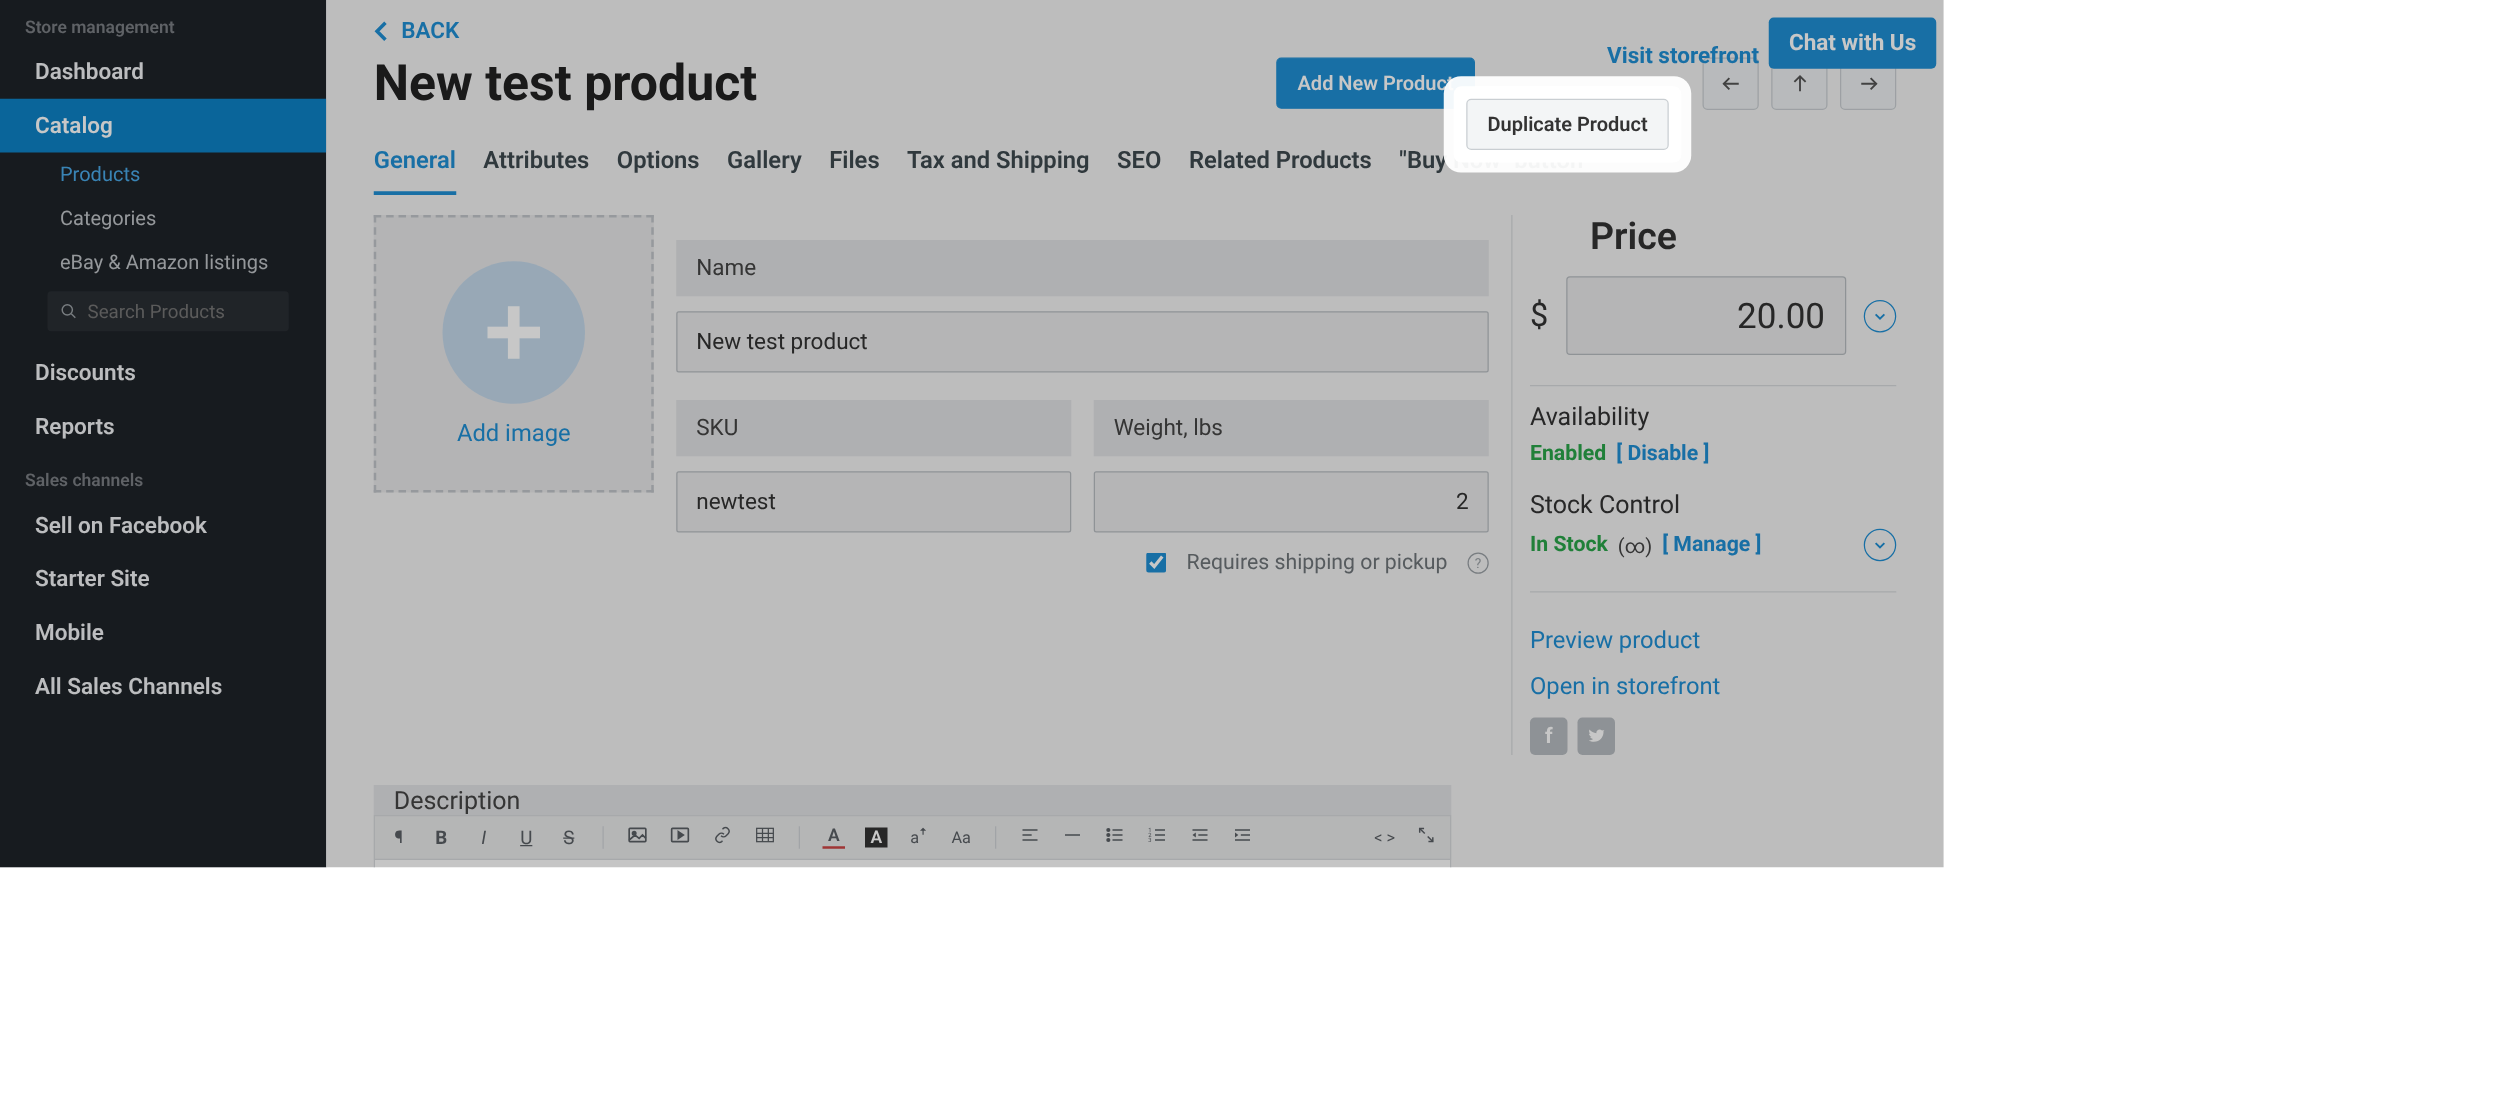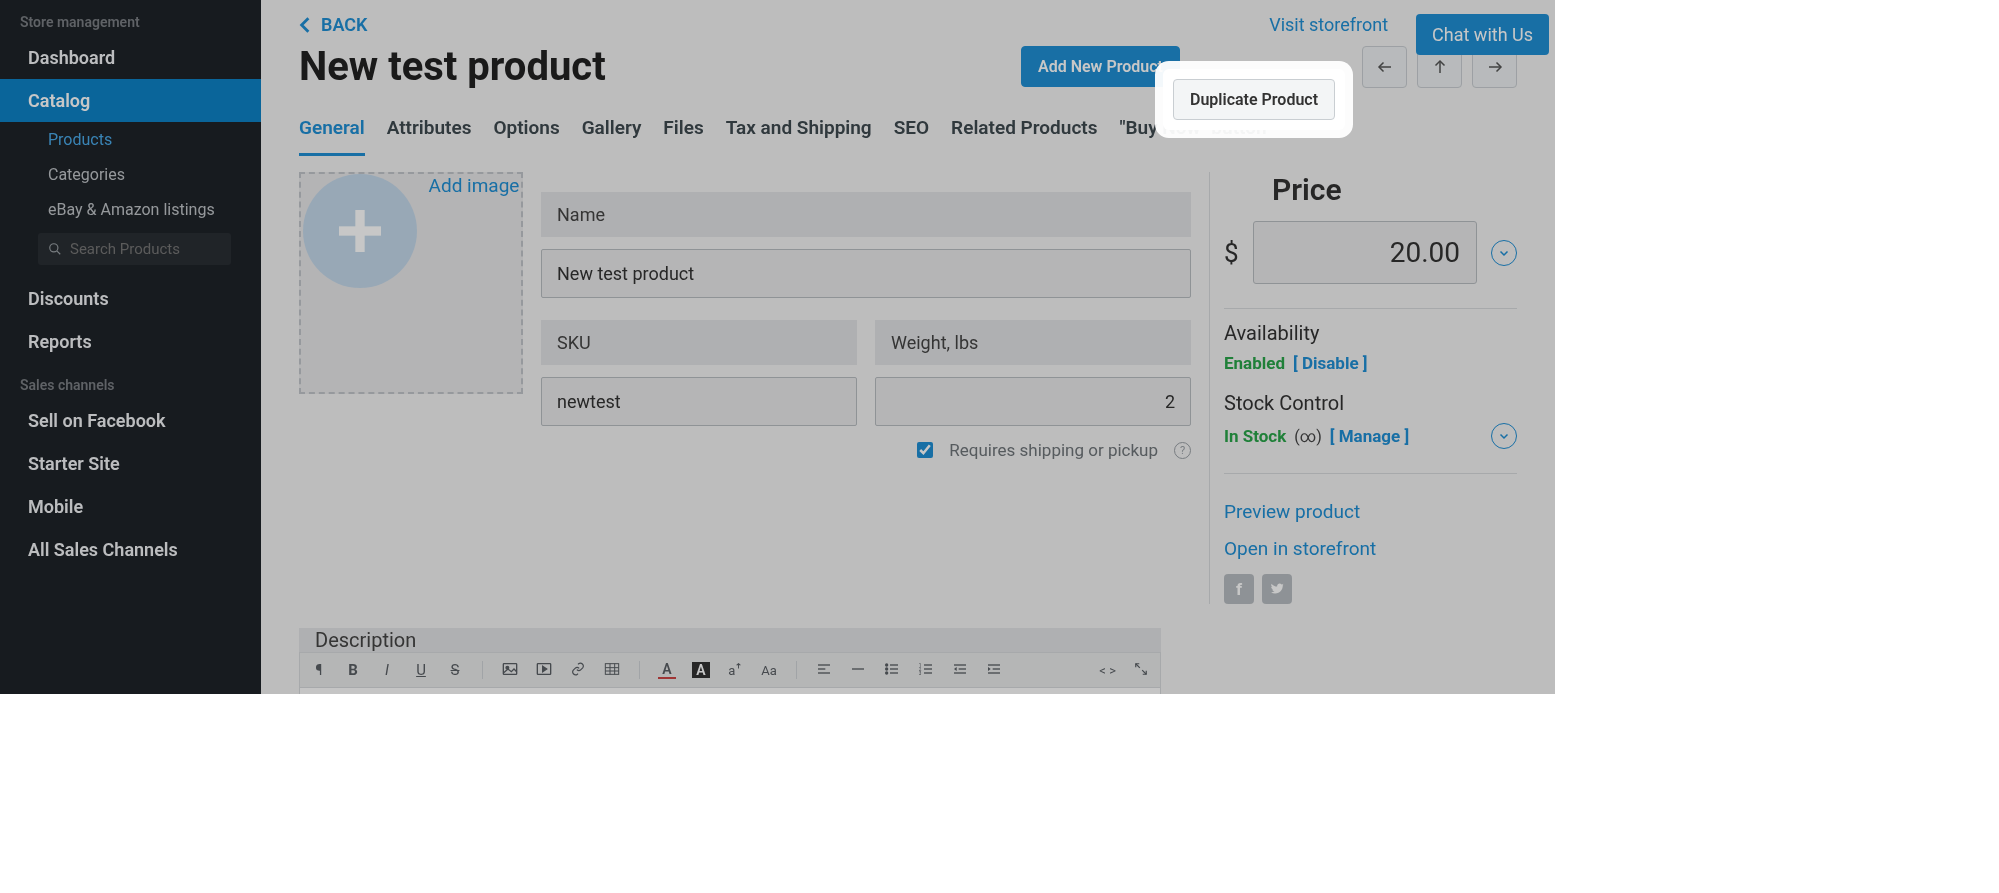--- a/index.html
+++ b/index.html
@@ -21,21 +21,21 @@
 .btn { font-size: 16px; border-radius: 4px; padding: 10px 16px; font-weight: 600; cursor: pointer; border: 1px solid transparent; display: inline-flex; align-items: center; justify-content: center; }
 .btn-primary { background: #1f8fd4; color: #fff; border-color: #1f8fd4; }
 .btn-secondary { background: #eceff1; color: #333; border: 1px solid #c9ced2; }
 .btn-icon { width: 45px; height: 42px; padding: 0; font-size: 18px; color: #555; }
 .head-actions { display: flex; gap: 10px; align-items: center; }
 .tabs { display: flex; gap: 22px; margin-top: 18px; font-size: 19px; font-weight: 600; color: #3e494f; }
 .tab { padding: 8px 0 14px 0; cursor: pointer; border-bottom: 3px solid transparent; }
 .tab.active { color: #1f8fd4; border-bottom-color: #1f8fd4; }
 .body-grid { display: flex; gap: 18px; margin-top: 16px; }
 .col-image { width: 224px; }
-.image-uploader { width: 224px; height: 222px; border: 2px dashed #c1c5c9; background: #e7e7e8; display: flex; flex-direction: row; justify-content: center; gap: 12px; cursor: pointer; }
+.image-uploader { width: 224px; height: 222px; border: 2px dashed #c1c5c9; background: #e7e7e8; display: flex; flex-direction: column; align-items: center; justify-content: center; gap: 12px; cursor: pointer; }
 .plus-circle { width: 114px; height: 114px; border-radius: 50%; background: #c3d8ea; display: flex; align-items: center; justify-content: center; }
 .plus-circle svg { width: 56px; height: 56px; }
 .add-image-text { color: #1f8fd4; font-size: 19px; }
 .col-fields { flex: 1; min-width: 0; margin-top: 20px; }
 .field-label { background: #e1e2e4; padding: 12px 16px; font-size: 18px; color: #444; }
 .text-input { display: block; width: 100%; border: 1px solid #b8bdc1; background: #e8e8e9; padding: 13px 15px; font-size: 18px; color: #333; margin-top: 12px; border-radius: 2px; }
 .row-two { display: flex; gap: 18px; margin-top: 22px; }
 .row-two > div { flex: 1; }
 .weight-input { text-align: right; }
 .requires-row { display: flex; align-items: center; gap: 16px; justify-content: flex-end; margin-top: 14px; font-size: 17px; color: #6f7579; }
@@ -63,21 +63,21 @@
 .toolbar { background: #e8e9ea; border: 1px solid #d6d9db; padding: 8px 10px; display: flex; align-items: center; gap: 18px; font-size: 14px; color: #5a5f64; }
 .tb-group { display: flex; align-items: center; gap: 16px; }
 .tb-sep { width: 1px; height: 18px; background: #cfd3d6; }
 .tb-item { cursor: pointer; width: 18px; text-align: center; }
 .tb-item.bold { font-weight: 700; font-size: 15px; }
 .tb-item.italic { font-style: italic; font-size: 15px; }
 .tb-item.uline { text-decoration: underline; font-size: 15px; }
 .tb-item.strike { text-decoration: line-through; font-size: 15px; }
 .tb-txt { font-size: 13px; }
 .editor { background: #fdfdfd; border: 1px solid #d6d9db; border-top: 0; padding: 22px 24px; font-size: 17px; color: #333; min-height: 60px; }
-.top-right { position: absolute; top: 14px; right: 6px; display: flex; gap: 28px; align-items: flex-start; font-size: 18px; }
+.top-right { position: absolute; top: 14px; right: 6px; display: flex; gap: 8px; align-items: flex-end; font-size: 18px; font-weight: bold; }
 .visit-link { color: #1f8fd4; cursor: pointer; }
 .chat-btn { background: #1f8fd4; color: #fff; padding: 10px 16px; border-radius: 4px; cursor: pointer; }
 .highlight-halo { position: absolute; z-index: 60; background: #fff; border-radius: 6px; box-shadow: 0 0 0 8px rgba(255,255,255,0.95); padding: 10px; }
 .highlight-halo .btn-secondary { background: #f3f5f6; }
 .arrow-svg { width: 18px; height: 18px; }
 </style>
 </head>
 <body>
 
 <div class="sidebar">

